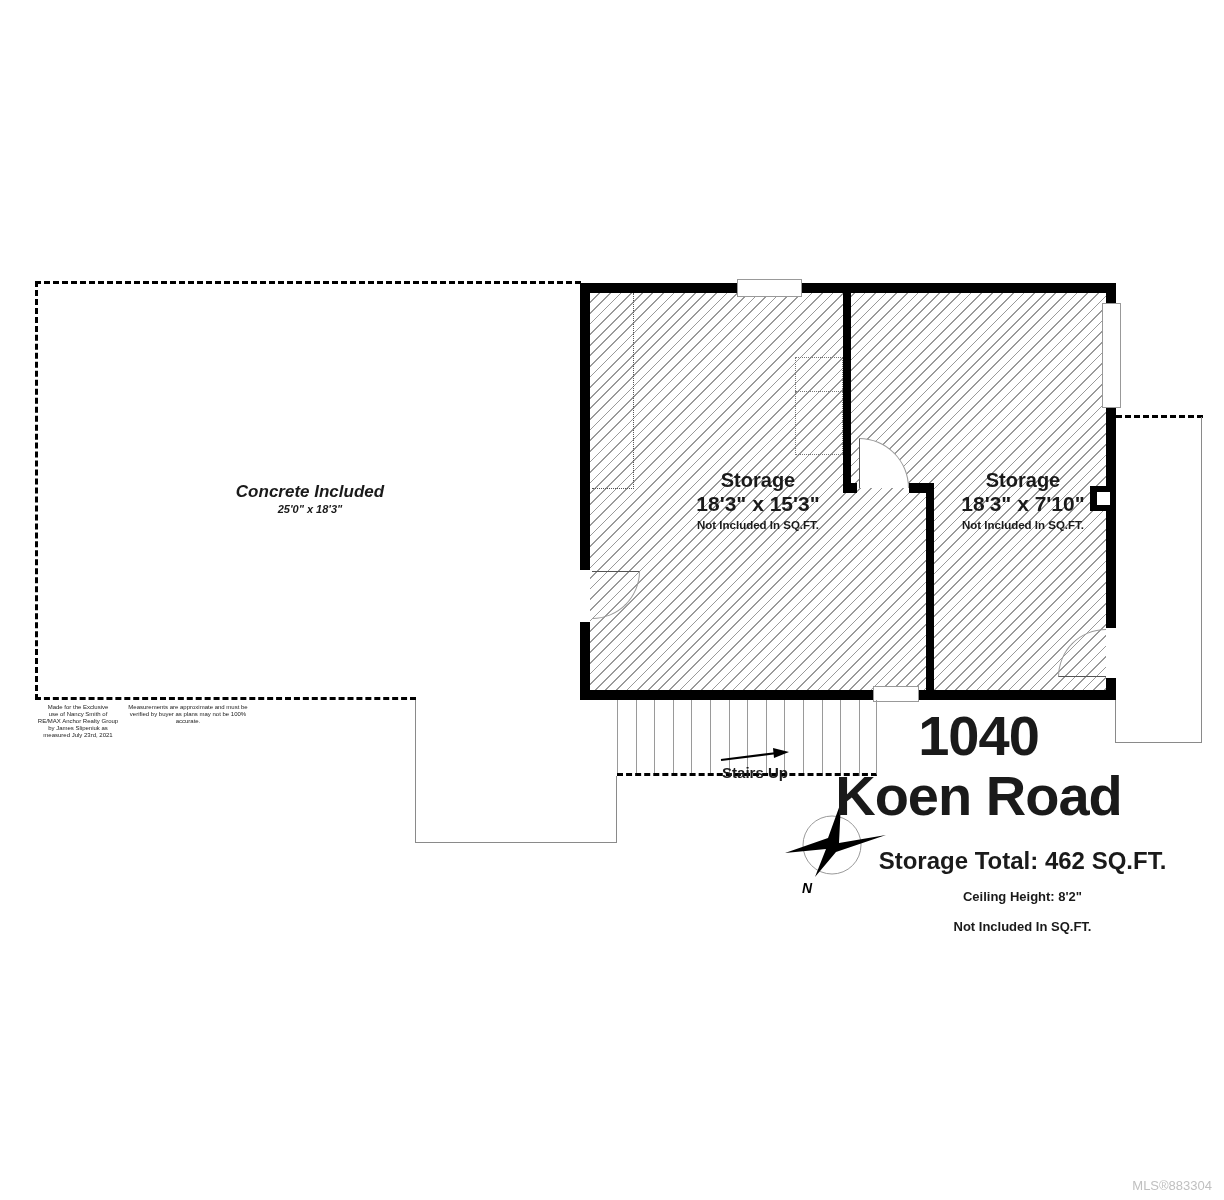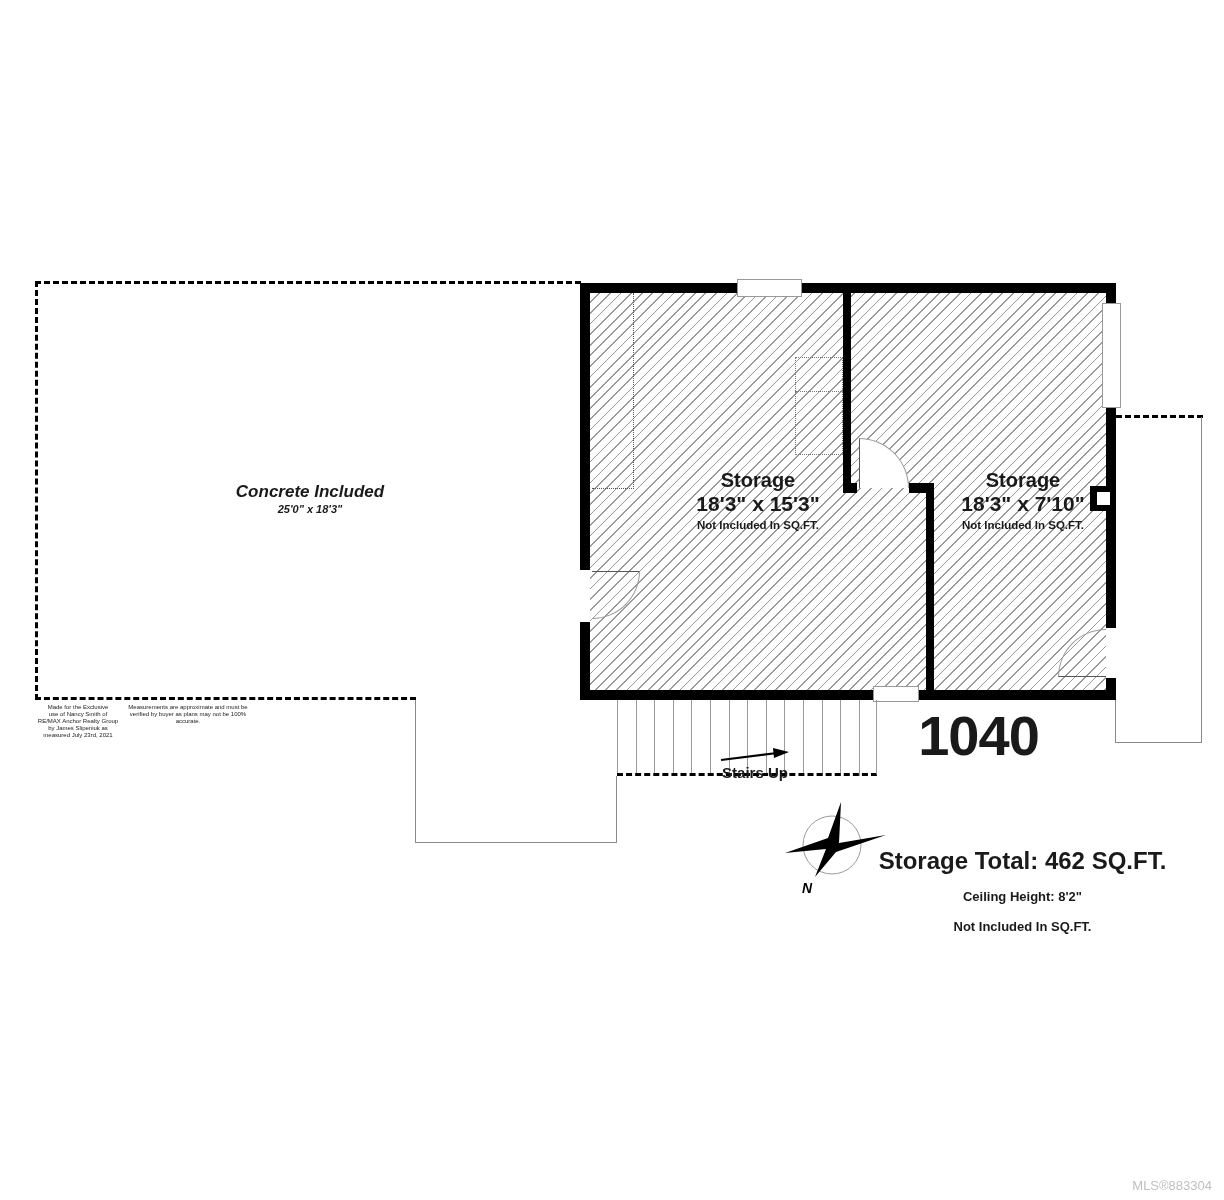--- a/index.html
+++ b/index.html
@@ -111,20 +111,21 @@
   </svg>
 
   <svg class="abs" style="left:780px;top:790px;" width="120" height="115">
     <circle cx="52" cy="55" r="29" fill="none" stroke="#9a9a9a" stroke-width="1"></circle>
     <polygon points="61,12 59,53 106,45 56,62 35,87 46,59 5,63 48,48" fill="#000"></polygon>
     <text x="22" y="103" font-size="14" font-style="italic" font-weight="700" font-family="Liberation Sans, sans-serif">N</text>
   </svg>
 
   <div id="title-address" class="abs ctr" style="left:826px;top:706px;width:305px;">
     <div>1040</div>
+    <div>Koen Road</div>
   </div>
   <div id="title-total" class="abs ctr" style="left:850px;top:847px;width:345px;">Storage Total: 462 SQ.FT.</div>
   <div id="title-ceiling" class="abs ctr" style="left:900px;top:889px;width:245px;">Ceiling Height: 8'2"</div>
   <div id="title-note" class="abs ctr" style="left:900px;top:919px;width:245px;">Not Included In SQ.FT.</div>
 
   <div class="abs ctr fineprint" style="left:36px;top:704px;width:84px;">
     <div>Made for the Exclusive</div>
     <div>use of Nancy Smith of</div>
     <div>RE/MAX Anchor Realty Group</div>
     <div>by James Slipeniuk as</div>

